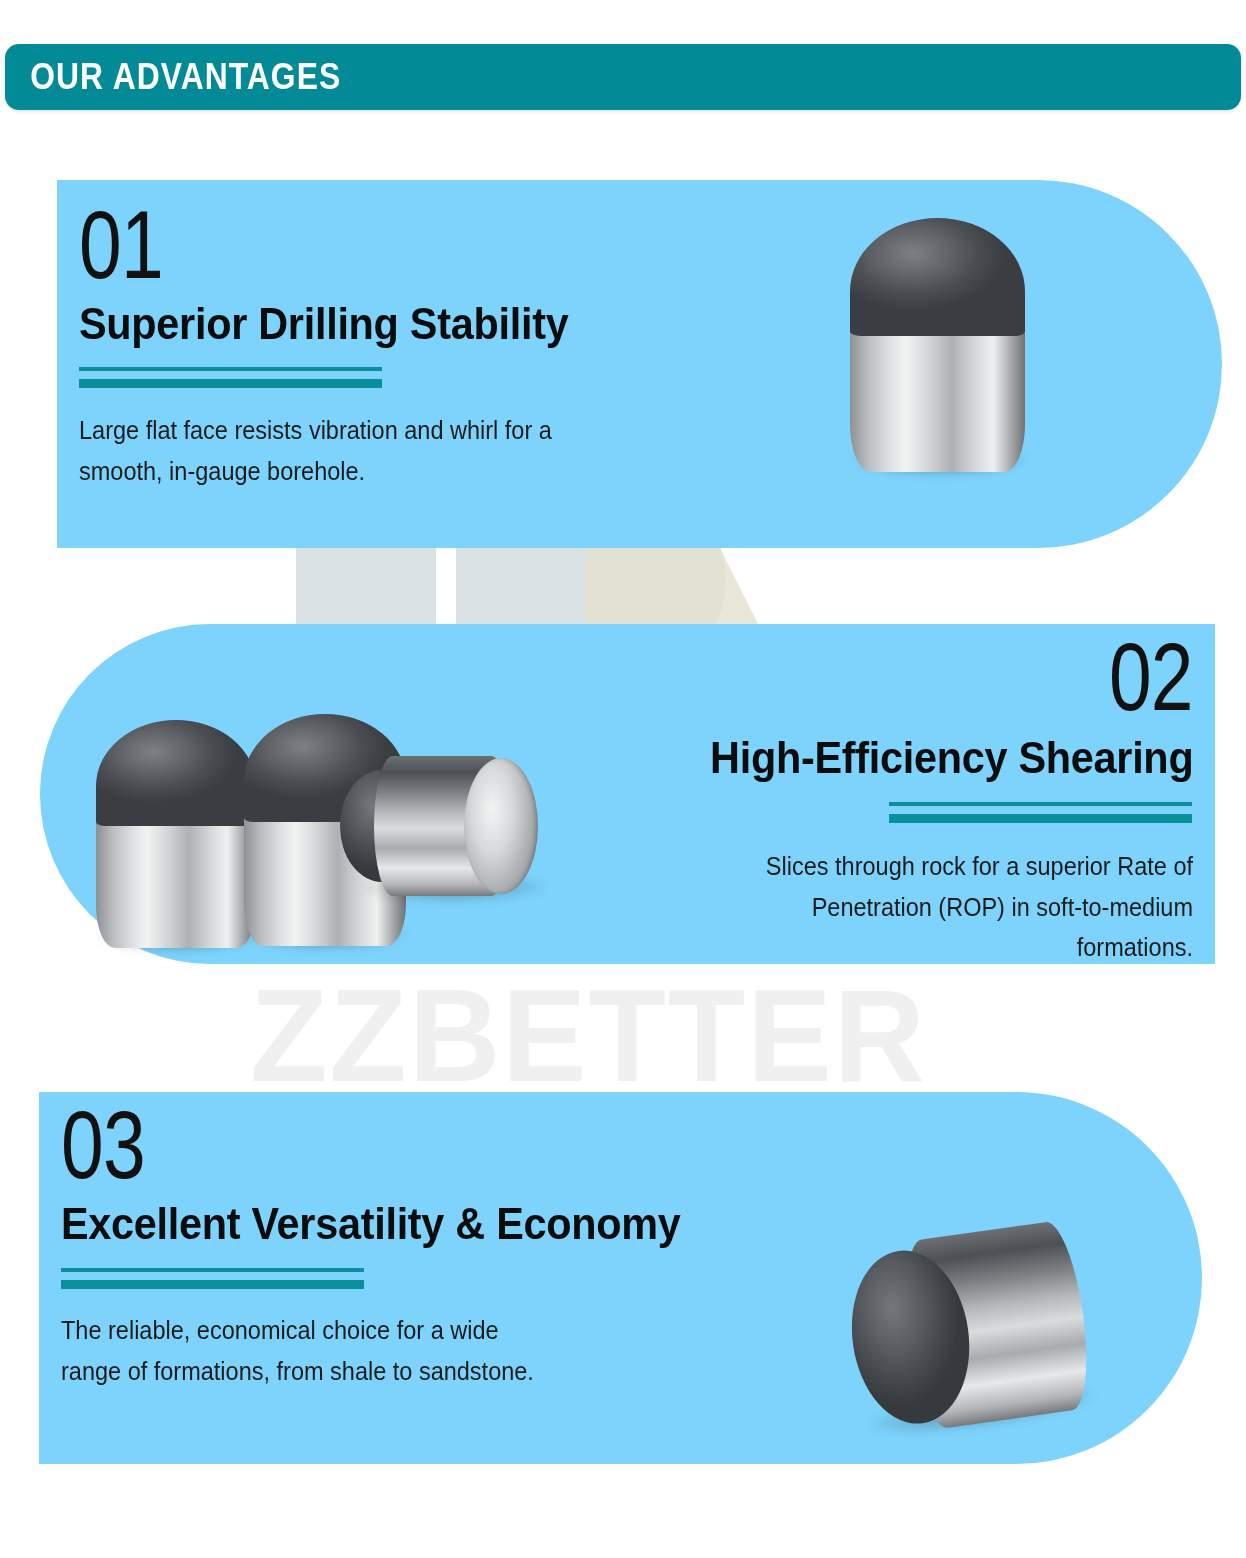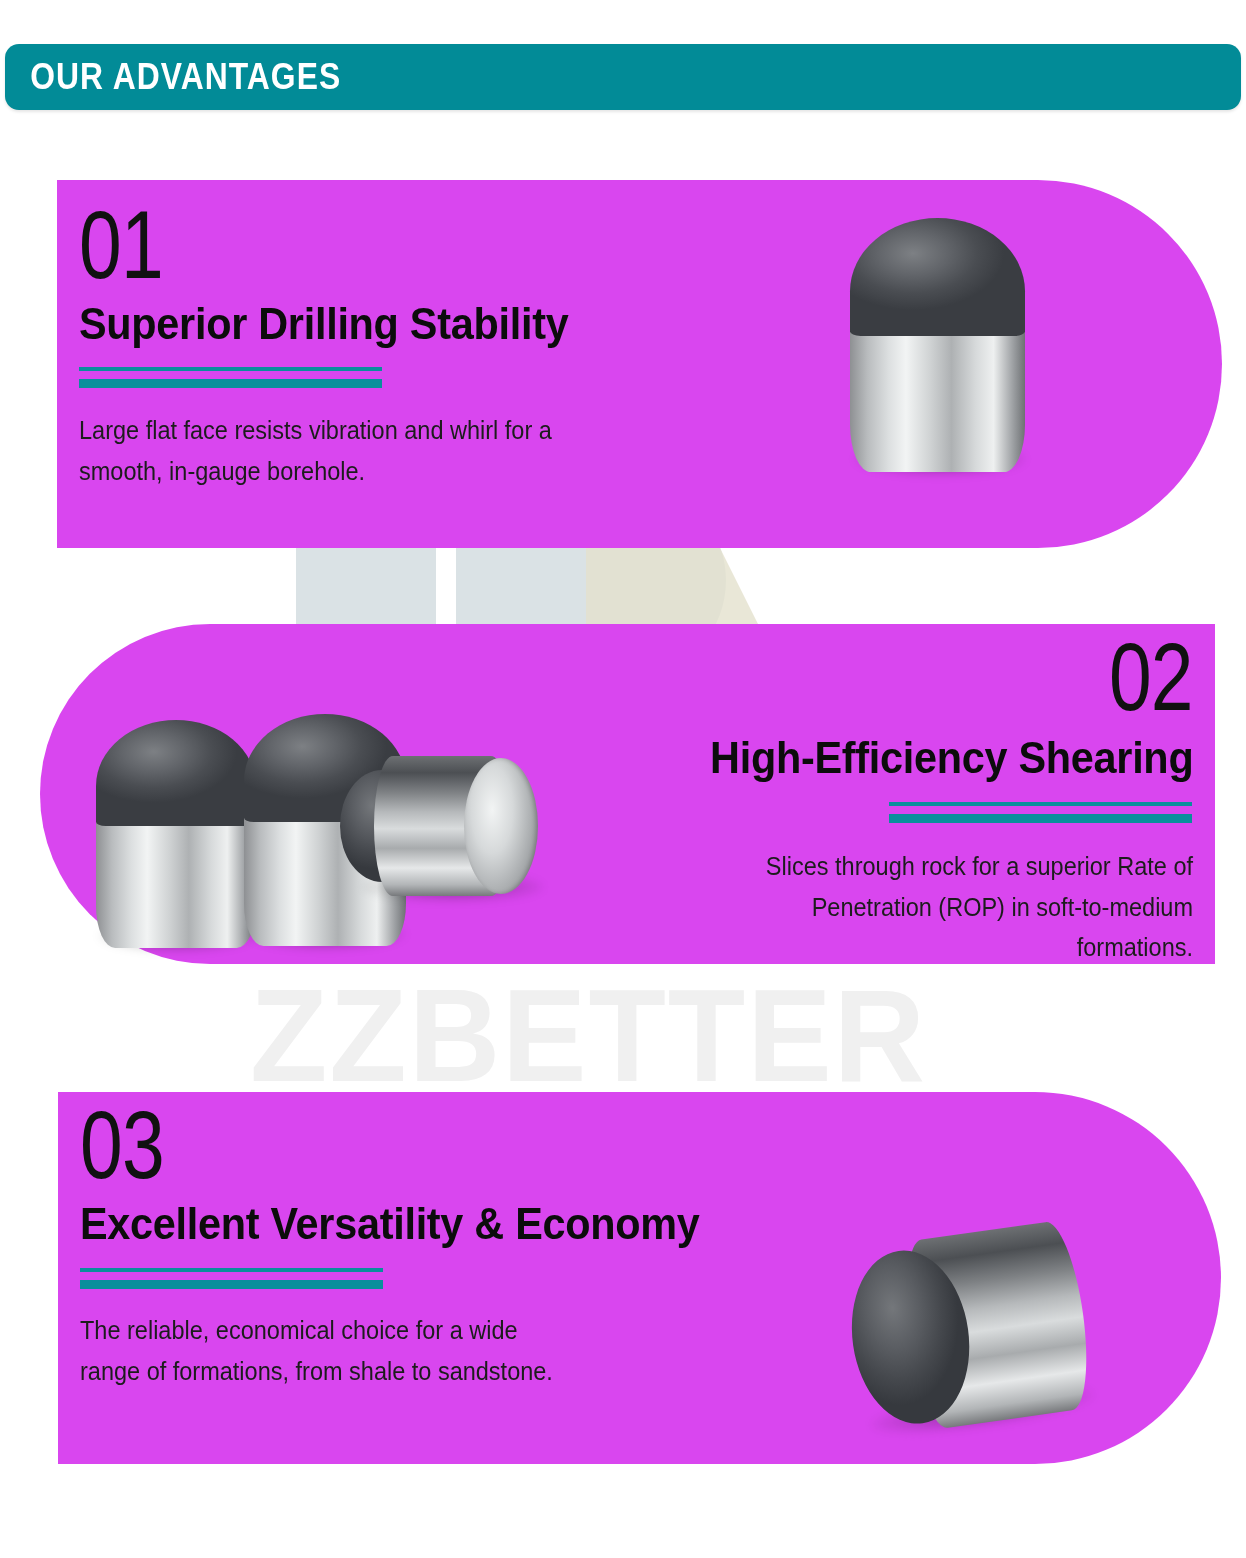--- a/index.html
+++ b/index.html
@@ -27,26 +27,26 @@
   
   .watermark{position:absolute;left:0;top:0;width:1246px;height:1558px;z-index:0;pointer-events:none;}
   .wm-logo{position:absolute;left:286px;top:470px;width:520px;height:430px;}
   .wm-text{
     position:absolute;left:250px;top:960px;width:760px;
     font-size:132px;font-weight:700;color:#f0f0f0;letter-spacing:2px;
     transform:scaleX(.96);transform-origin:left center;white-space:nowrap;
   }
 
   
-  .card{position:absolute;background:#d946ef;z-index:1;}
+  .card{position:absolute;background:#7dd3fc;z-index:1;}
   .card-1{left:57px;top:180px;width:1165px;height:368px;
           border-radius:0 184px 184px 0;}
   .card-2{left:40px;top:624px;width:1175px;height:340px;
           border-radius:170px 0 0 170px;}
-  .card-3{left:58px;top:1092px;width:1163px;height:372px;
+  .card-3{left:39px;top:1092px;width:1163px;height:372px;
           border-radius:0 186px 186px 0;}
 
   .card-inner{position:relative;width:100%;height:100%;}
 
   
   .num{
     position:absolute;font-size:96px;line-height:.86;font-weight:300;
     color:#111111;letter-spacing:-1px;
     transform:scaleX(.80);font-family:"Liberation Sans","DejaVu Sans",sans-serif;
   }

